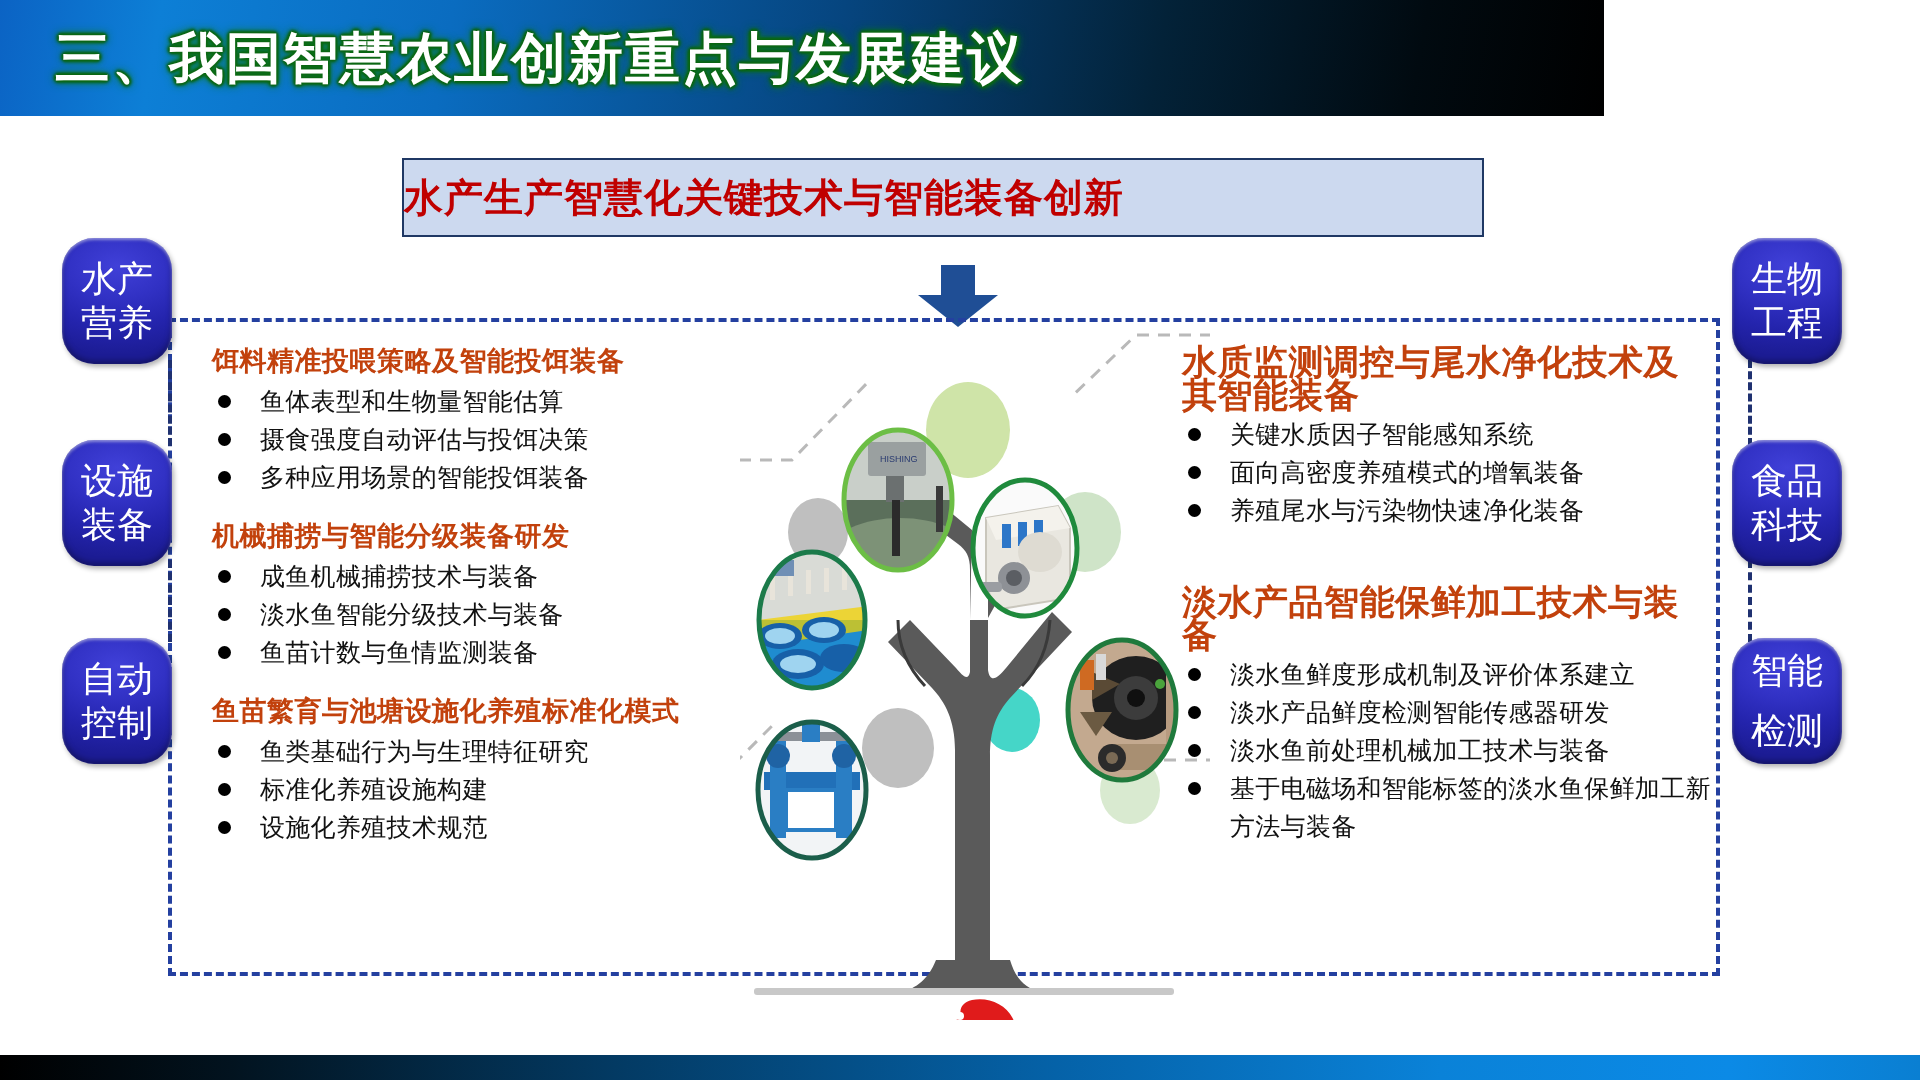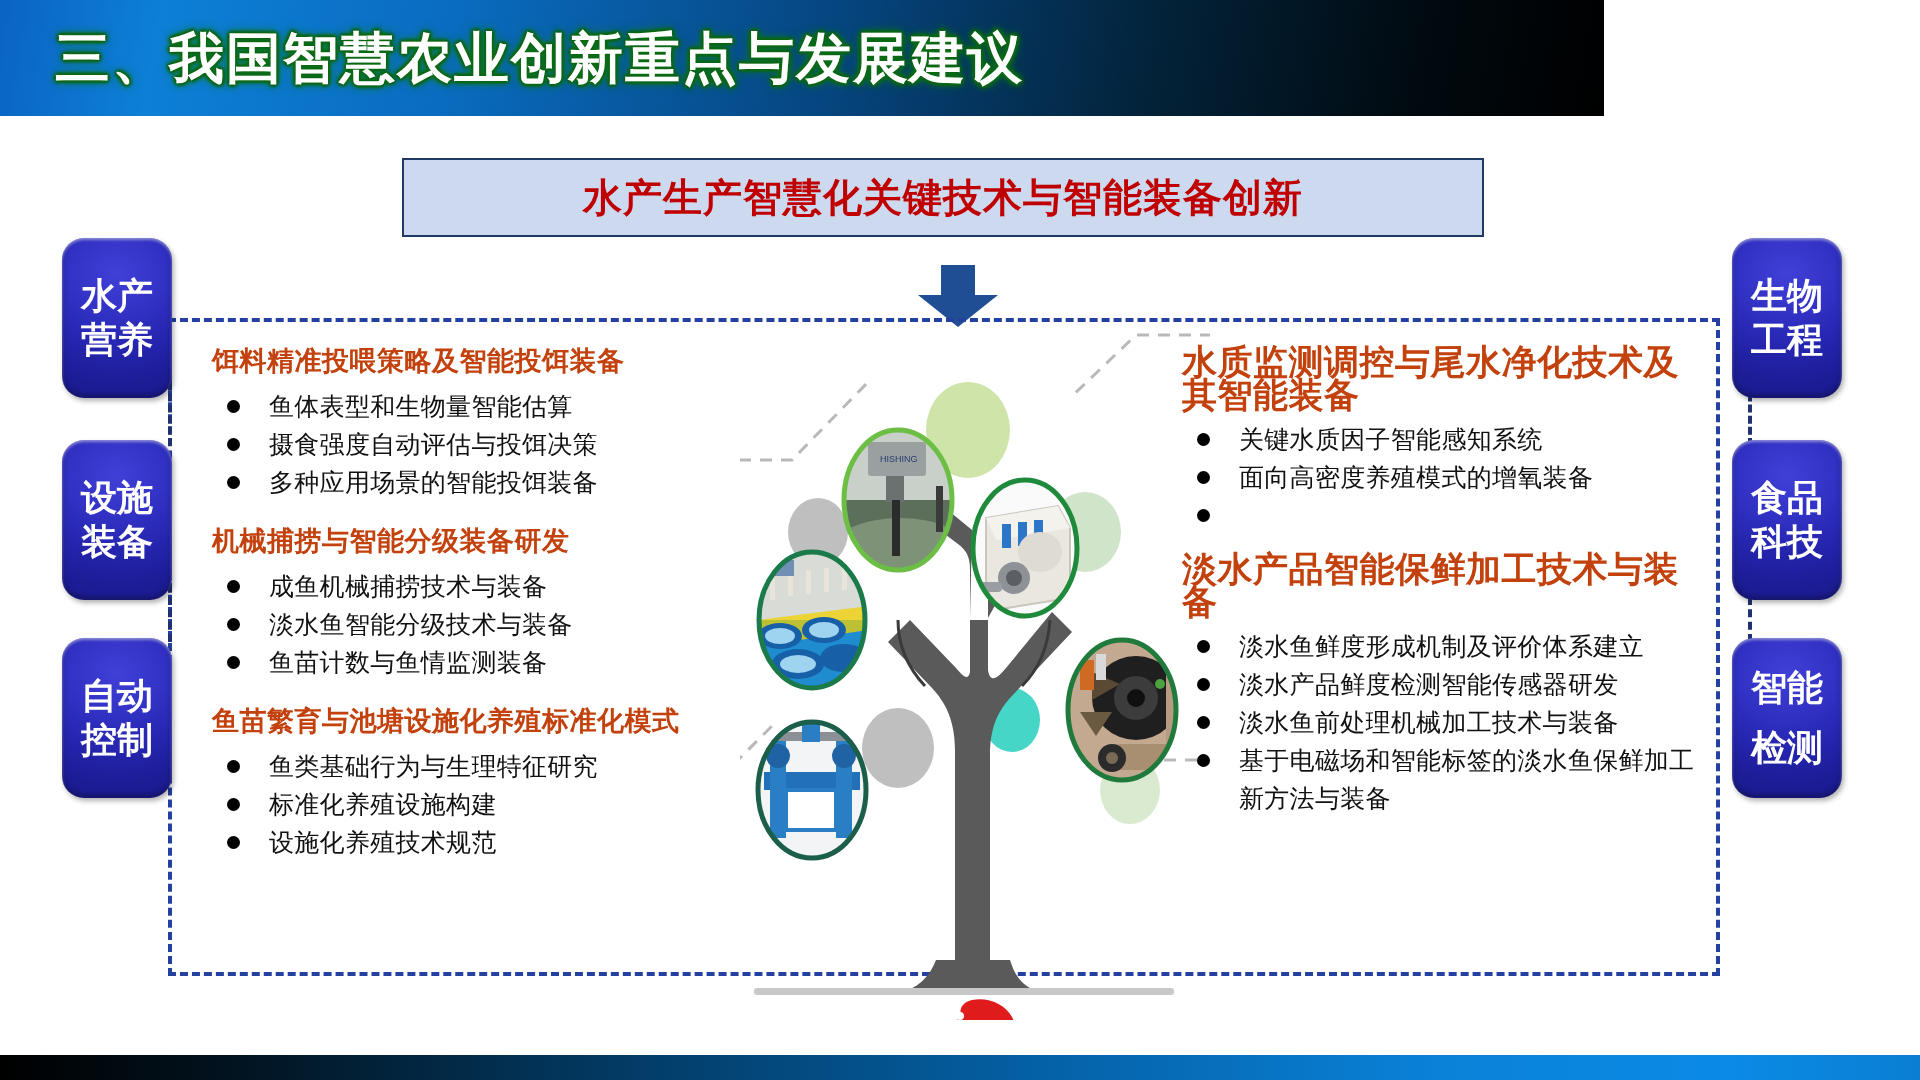--- a/index.html
+++ b/index.html
@@ -31,21 +31,21 @@
   
   #footer{
     position:absolute;left:0;top:1055px;width:1920px;height:25px;
     background:linear-gradient(90deg,#000000 0%,#02131f 12%,#033a63 32%,#0562a8 55%,#0a82d8 75%,#0b8ae6 90%,#0a7fd2 100%);
   }
 
   
   #title-box{
     position:absolute;left:402px;top:158px;width:1078px;height:75px;
     background:#ccd9ef;border:2px solid #1f3864;
-    display:flex;align-items:center;justify-content:center;
+    display:flex;align-items:center;
   }
   #title-box-text{
     font-size:39px;font-weight:bold;color:#c00000;letter-spacing:1px;
     white-space:nowrap;
   }
 
   
   #down-arrow{
     position:absolute;left:908px;top:265px;width:100px;height:62px;
   }
@@ -53,28 +53,28 @@
   
   #dashed-box{
     position:absolute;left:168px;top:318px;width:1552px;height:658px;
     border:4px dashed #2440a0;
     box-sizing:border-box;
     background:transparent;
   }
 
   
   .badge{
-    position:absolute;width:110px;height:160px;border-radius:22px;
+    position:absolute;width:110px;height:126px;border-radius:32px;
     background:
       radial-gradient(ellipse 120% 70% at 50% 22%, #4040d8 0%, #3131c4 38%, #2424ad 70%, #1c1c95 100%);
     box-shadow: inset 0 2px 3px rgba(255,255,255,.45),
                 inset 0 -3px 6px rgba(0,0,0,.35),
                 2px 3px 5px rgba(0,0,0,.30);
     display:flex;flex-direction:column;align-items:center;justify-content:center;
-    color:#ffffff;font-size:36px;line-height:44px;font-weight:bold;
+    color:#ffffff;font-size:36px;line-height:44px;font-weight:normal;
     z-index:6;
   }
   .badge span{display:block;text-align:center;}
 
   .badge-l1{left:62px;top:238px;}
   .badge-l2{left:62px;top:440px;}
   .badge-l3{left:62px;top:638px;}
   .badge-r1{left:1732px;top:238px;}
   .badge-r2{left:1732px;top:440px;}
   .badge-r3{left:1732px;top:638px;gap:16px;}
@@ -91,21 +91,21 @@
   
   .col{position:absolute;z-index:4;}
   #col-left{left:212px;top:345px;width:520px;}
   #col-right{left:1182px;top:345px;width:530px;}
 
   .sec{margin-bottom:14px;}
   .sec-title{
     font-size:27px;font-weight:bold;color:#c2410c;
     line-height:33px;margin-bottom:4px;letter-spacing:.5px;
   }
-  .bullets{list-style:none;margin:9px;padding:0;}
+  .bullets{list-style:none;margin:0;padding:0;}
   .bullets li{
     position:relative;padding-left:48px;
     font-size:25px;line-height:38px;color:#111111;letter-spacing:.3px;
   }
   .bullets li .dot{
     position:absolute;left:6px;top:13px;width:13px;height:13px;
     border-radius:50%;background:#000000;
   }
   #col-right .sec-title{font-size:35px;}
   #sec-r2{margin-top:56px;}
@@ -345,21 +345,21 @@
   </div>
 </div>
 
 <div class="col" id="col-right">
 
   <div class="sec">
     <div class="sec-title">水质监测调控与尾水净化技术及其智能装备</div>
     <ul class="bullets">
       <li><span class="dot"></span><span>关键水质因子智能感知系统</span></li>
       <li><span class="dot"></span><span>面向高密度养殖模式的增氧装备</span></li>
-      <li><span class="dot"></span></li>
+      <li><span class="dot"></span><span>养殖尾水与污染物快速净化装备</span></li>
     </ul>
   </div>
 
   <div class="sec" id="sec-r2">
     <div class="sec-title">淡水产品智能保鲜加工技术与装备</div>
     <ul class="bullets">
       <li><span class="dot"></span><span>淡水鱼鲜度形成机制及评价体系建立</span></li>
       <li><span class="dot"></span><span>淡水产品鲜度检测智能传感器研发</span></li>
       <li><span class="dot"></span><span>淡水鱼前处理机械加工技术与装备</span></li>
       <li><span class="dot"></span><span>基于电磁场和智能标签的淡水鱼保鲜加工新方法与装备</span></li>

